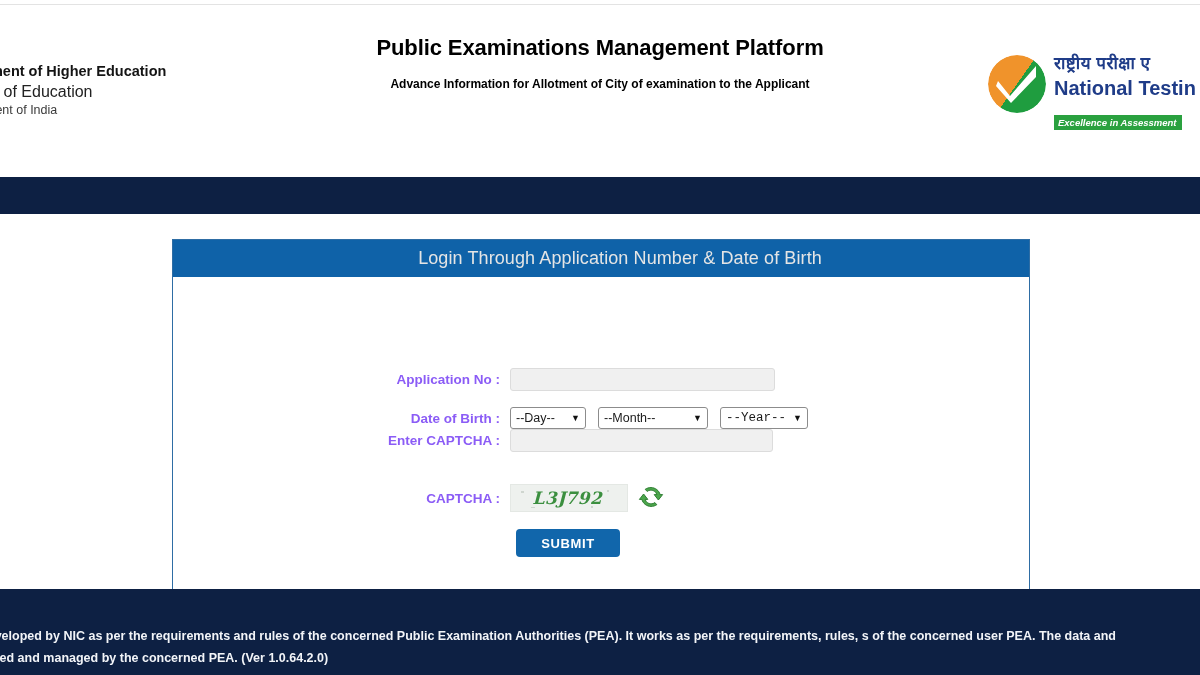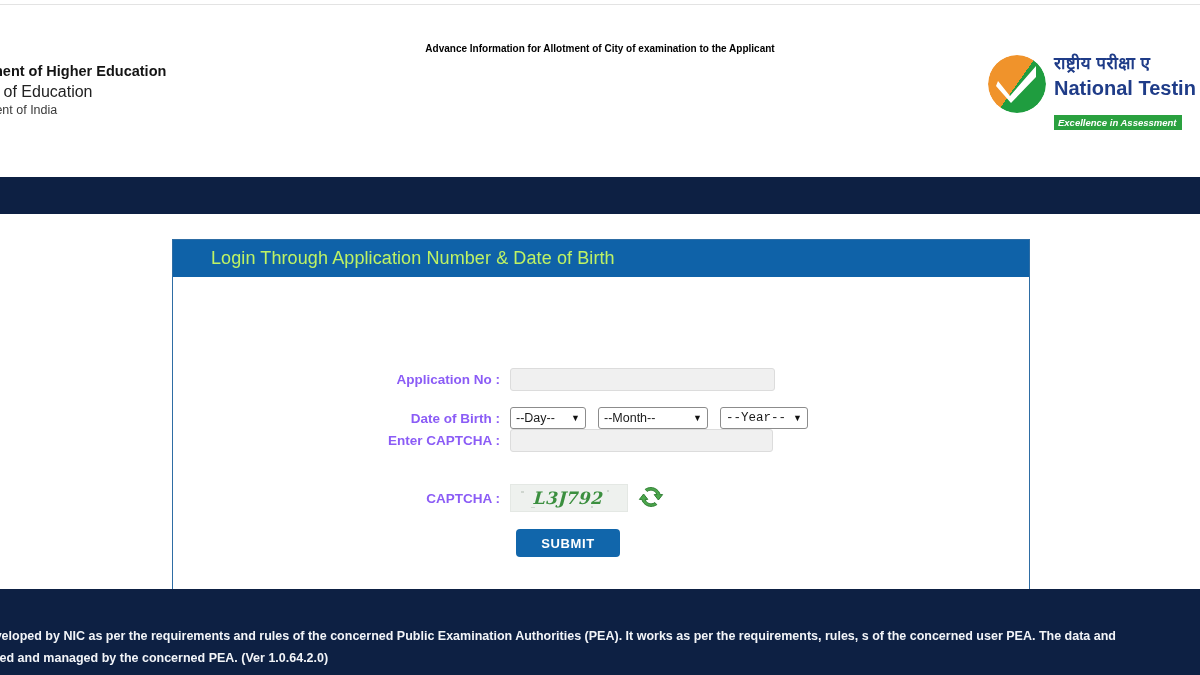--- a/index.html
+++ b/index.html
@@ -82,24 +82,24 @@
     line-height: 29px;
     letter-spacing: -0.1px;
   }
   .title-sub {
     font-size: 18px;
     font-weight: bold;
     line-height: 27px;
     margin-top: 3px;
   }
   .title-desc {
-    font-size: 10px;
+    font-size: 12px;
     font-weight: bold;
     line-height: 22px;
-    margin-top: 5px;
+    margin-top: 11px;
   }
 
   
   .nta-logo {
     position: absolute;
     left: 988px;
     top: 48px;
     width: 260px;
     height: 72px;
   }
@@ -181,24 +181,24 @@
     width: 858px;
     height: 350px;
     border: 1px solid #2e6da4;
     border-bottom: none;
     box-sizing: border-box;
     background: #ffffff;
   }
   .card-header {
     height: 37px;
     background: #0f62a8;
-    color: #bef264;
+    color: #e5e5e5;
     font-size: 18px;
     line-height: 37px;
-    text-align: left;
+    text-align: center;
     font-weight: normal;
     letter-spacing: 0.1px;
     padding-left: 38px;
   }
   .card-body {
     padding: 0;
     position: relative;
     height: 311px;
   }
 
@@ -357,20 +357,21 @@
 
   <div class="header">
 
     <div class="ministry-block">
       <div class="ministry-line1">Department of Higher Education</div>
       <div class="ministry-line2">Ministry of Education</div>
       <div class="ministry-line3">Government of India</div>
     </div>
 
     <div class="titles">
+      <div class="title-main">Public Examinations Management Platform</div>
       <div class="title-desc">Advance Information for Allotment of City of examination to the Applicant</div>
     </div>
 
     <div class="nta-logo">
       <div class="nta-emblem">
         <div class="circle"></div>
         <div class="tick-cut">
           <svg width="42" height="38" viewBox="0 0 42 38" xmlns="http://www.w3.org/2000/svg">
             <path d="M2 16 L14 31 L40 1 L40 12 L15 38 L0 21 Z" fill="#ffffff"></path>
           </svg>

